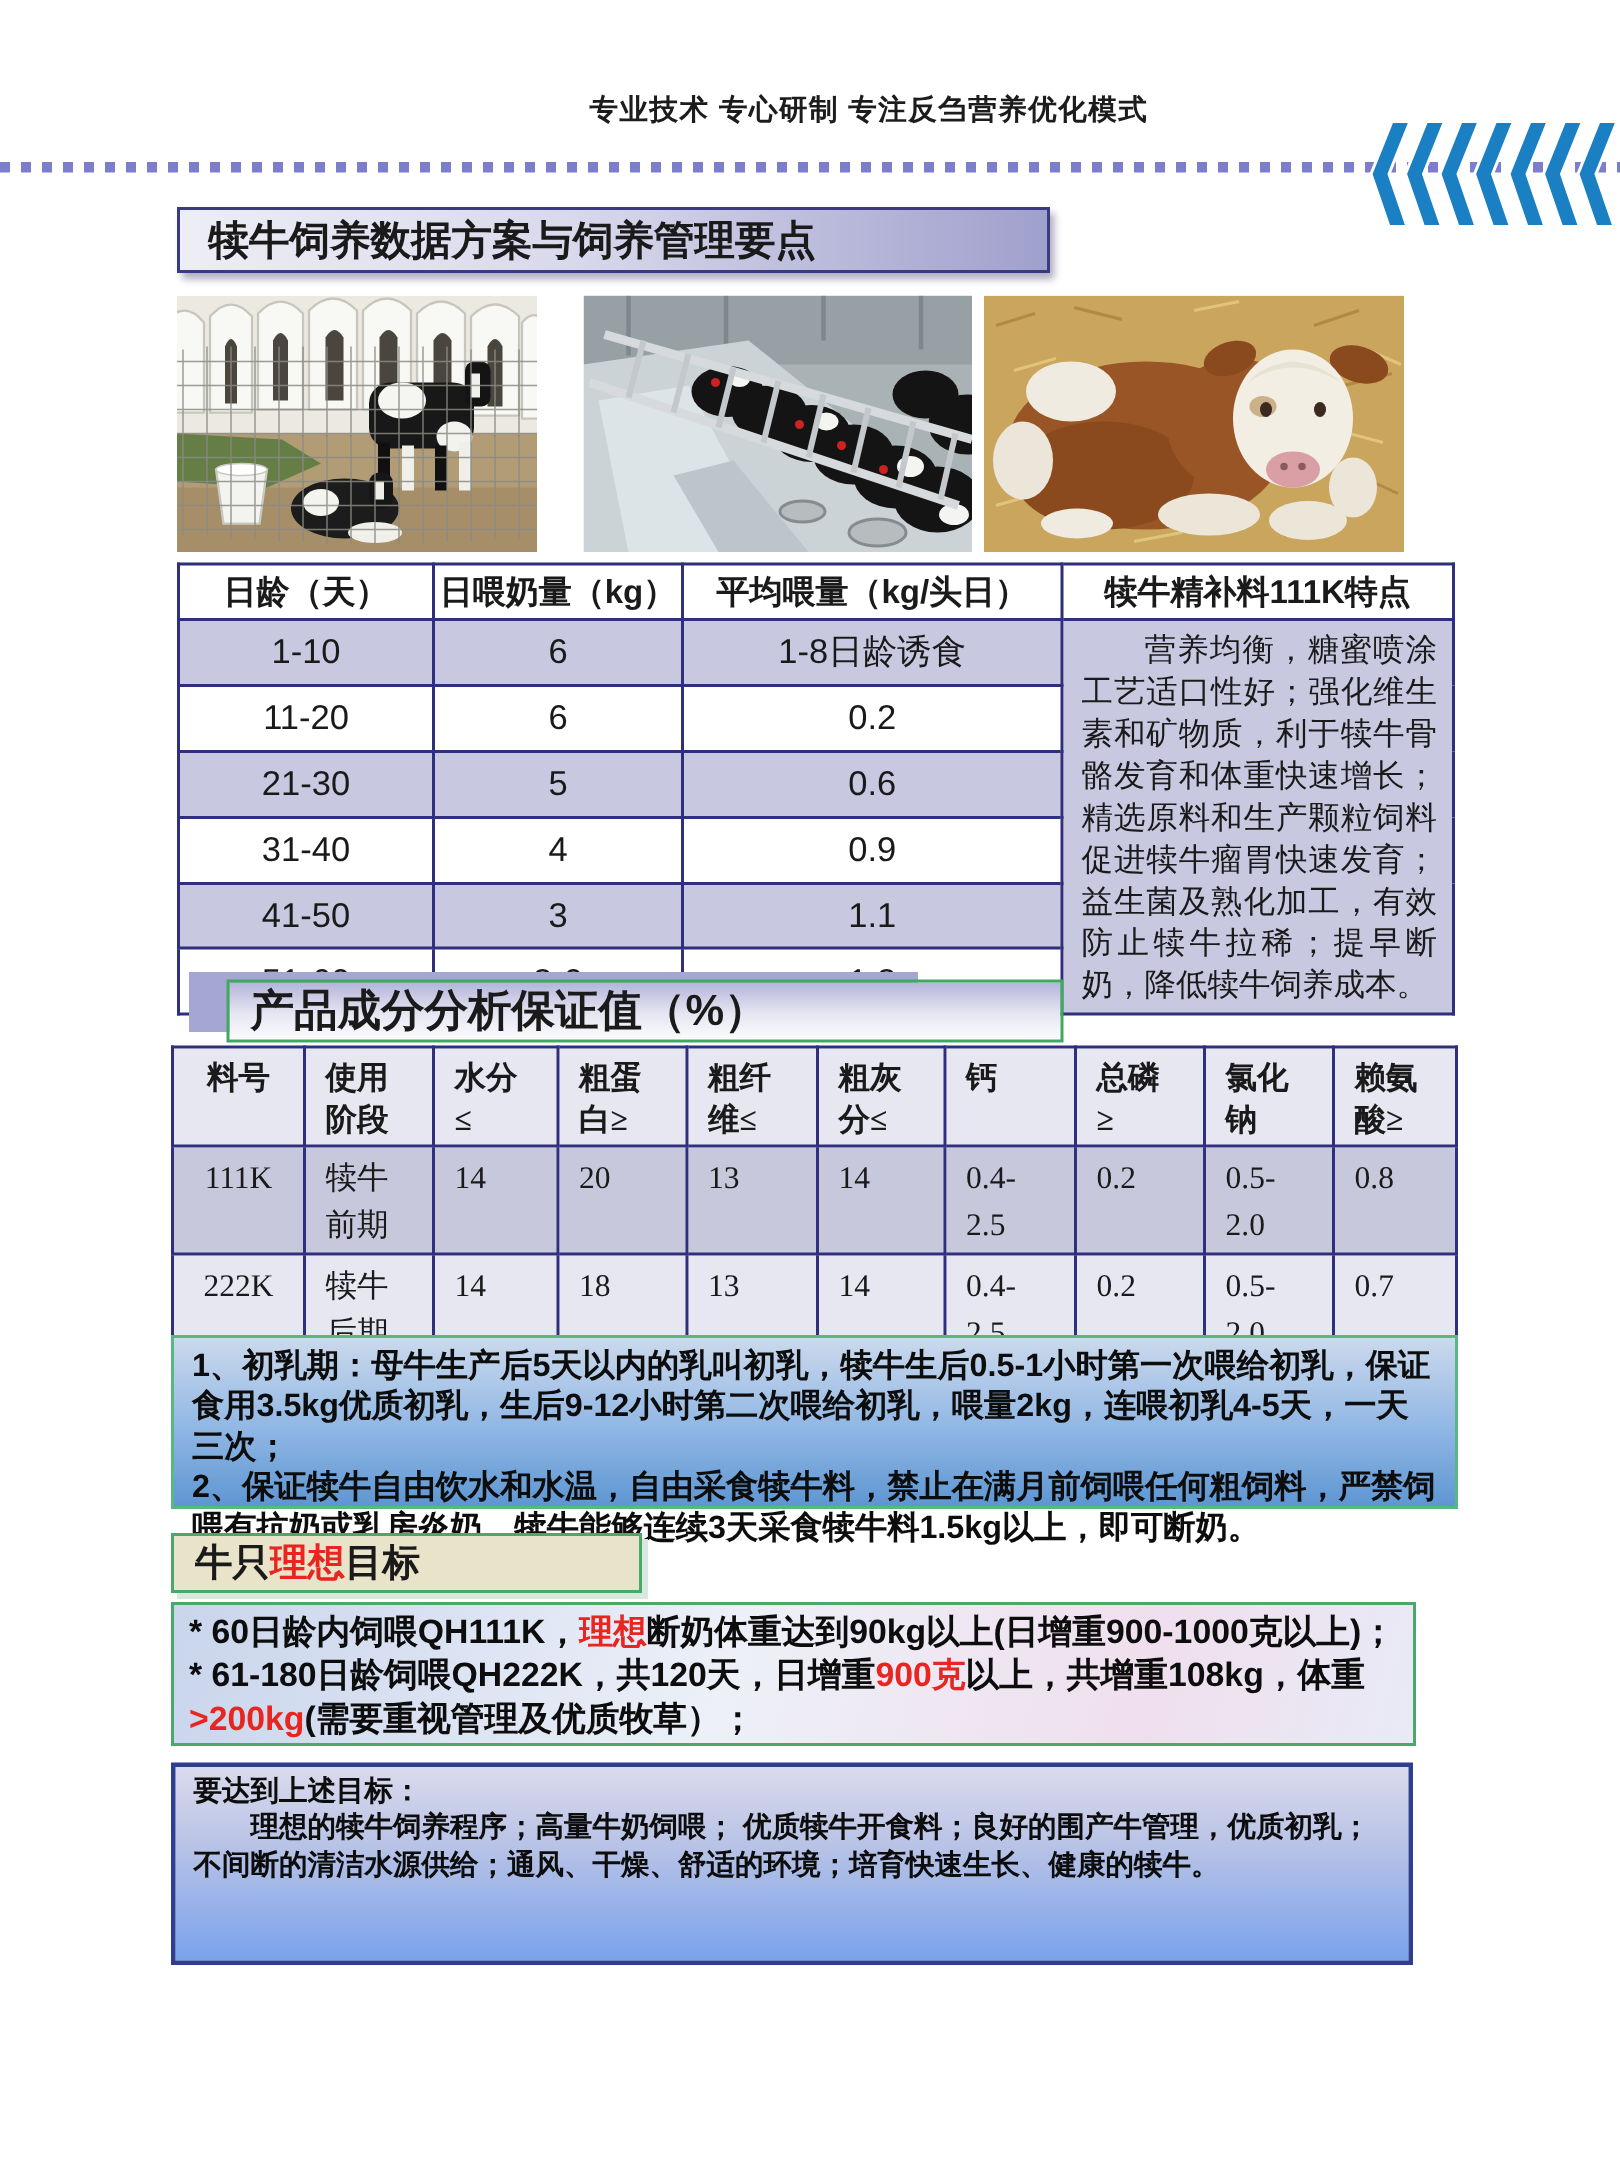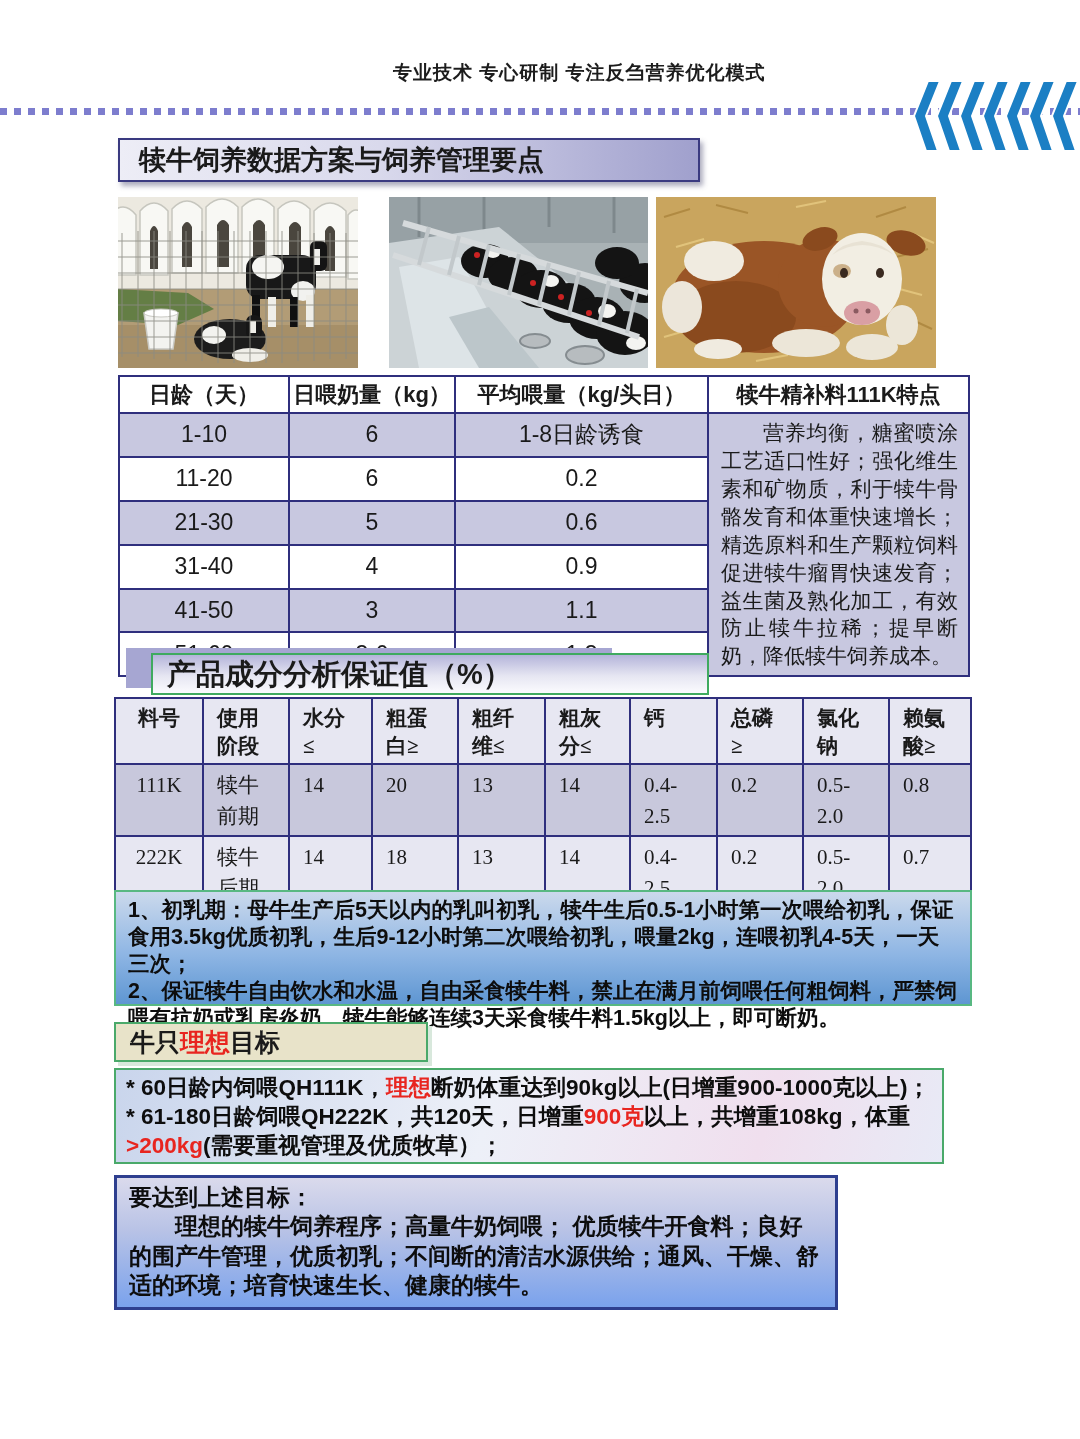--- a/index.html
+++ b/index.html
@@ -114,25 +114,25 @@
   .goal-box {
     position: absolute; left: 114px; top: 1068px; width: 830px; height: 96px;
     background: linear-gradient(105deg, #c9d5ec 0%, #edf0f8 45%, #f0dfee 78%, #e8eaf6 100%);
     border: 2px solid #4aa96a;
     padding: 4px 10px 0 10px;
     font-size: 22.5px; font-weight: bold; line-height: 1.28; color: #0d0d0d;
   }
 
   
   .final-box {
-    position: absolute; left: 114px; top: 1175px; width: 724px; height: 135px;
+    position: absolute; left: 114px; top: 1175px; width: 828px; height: 135px;
     background: linear-gradient(180deg, #dadaec 0%, #b9c3e6 40%, #7aa2ec 100%);
     border: 3px solid #2e3f8f;
     padding: 5px 12px 0 12px;
-    font-size: 23px; font-weight: bold; line-height: 1.28; color: #0d0d0d;
+    font-size: 19px; font-weight: bold; line-height: 1.28; color: #0d0d0d;
   }
   .final-box .body { text-indent: 2em; }
 </style>
 </head>
 <body>
 
 <div class="page">
 
   <div class="slogan">专业技术 专心研制  专注反刍营养优化模式</div>
   <div class="dotted-line"></div>

